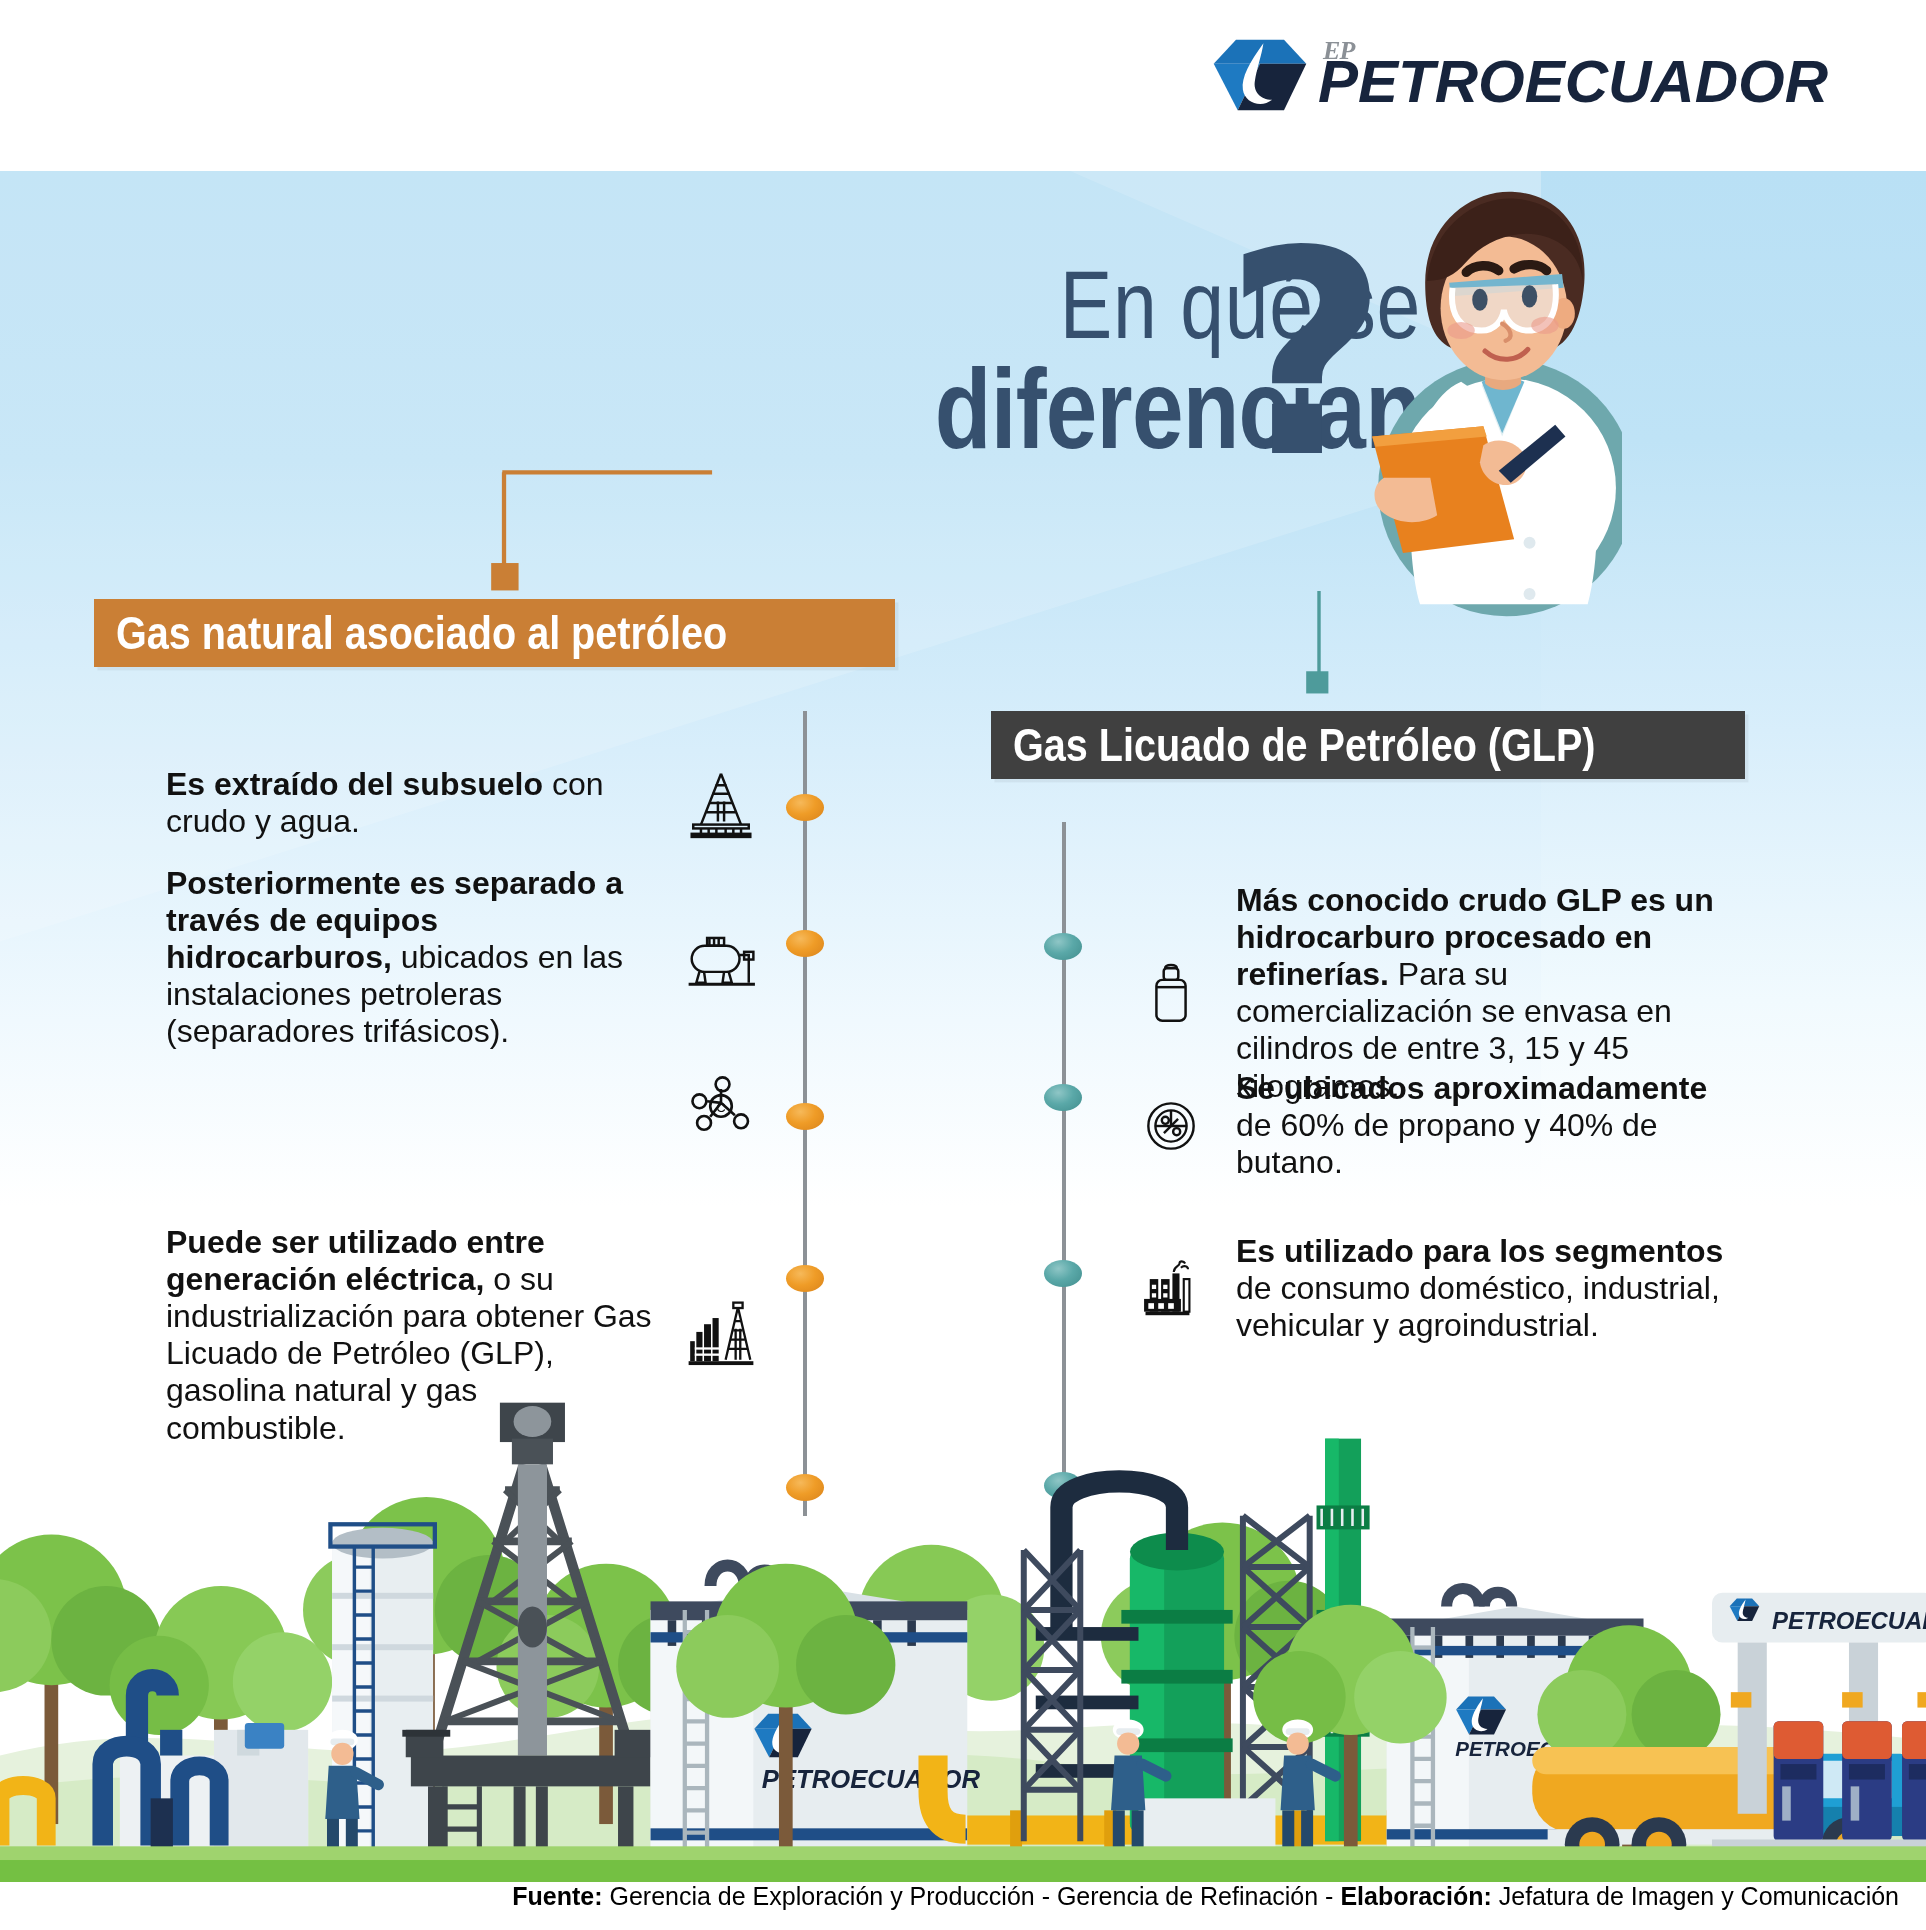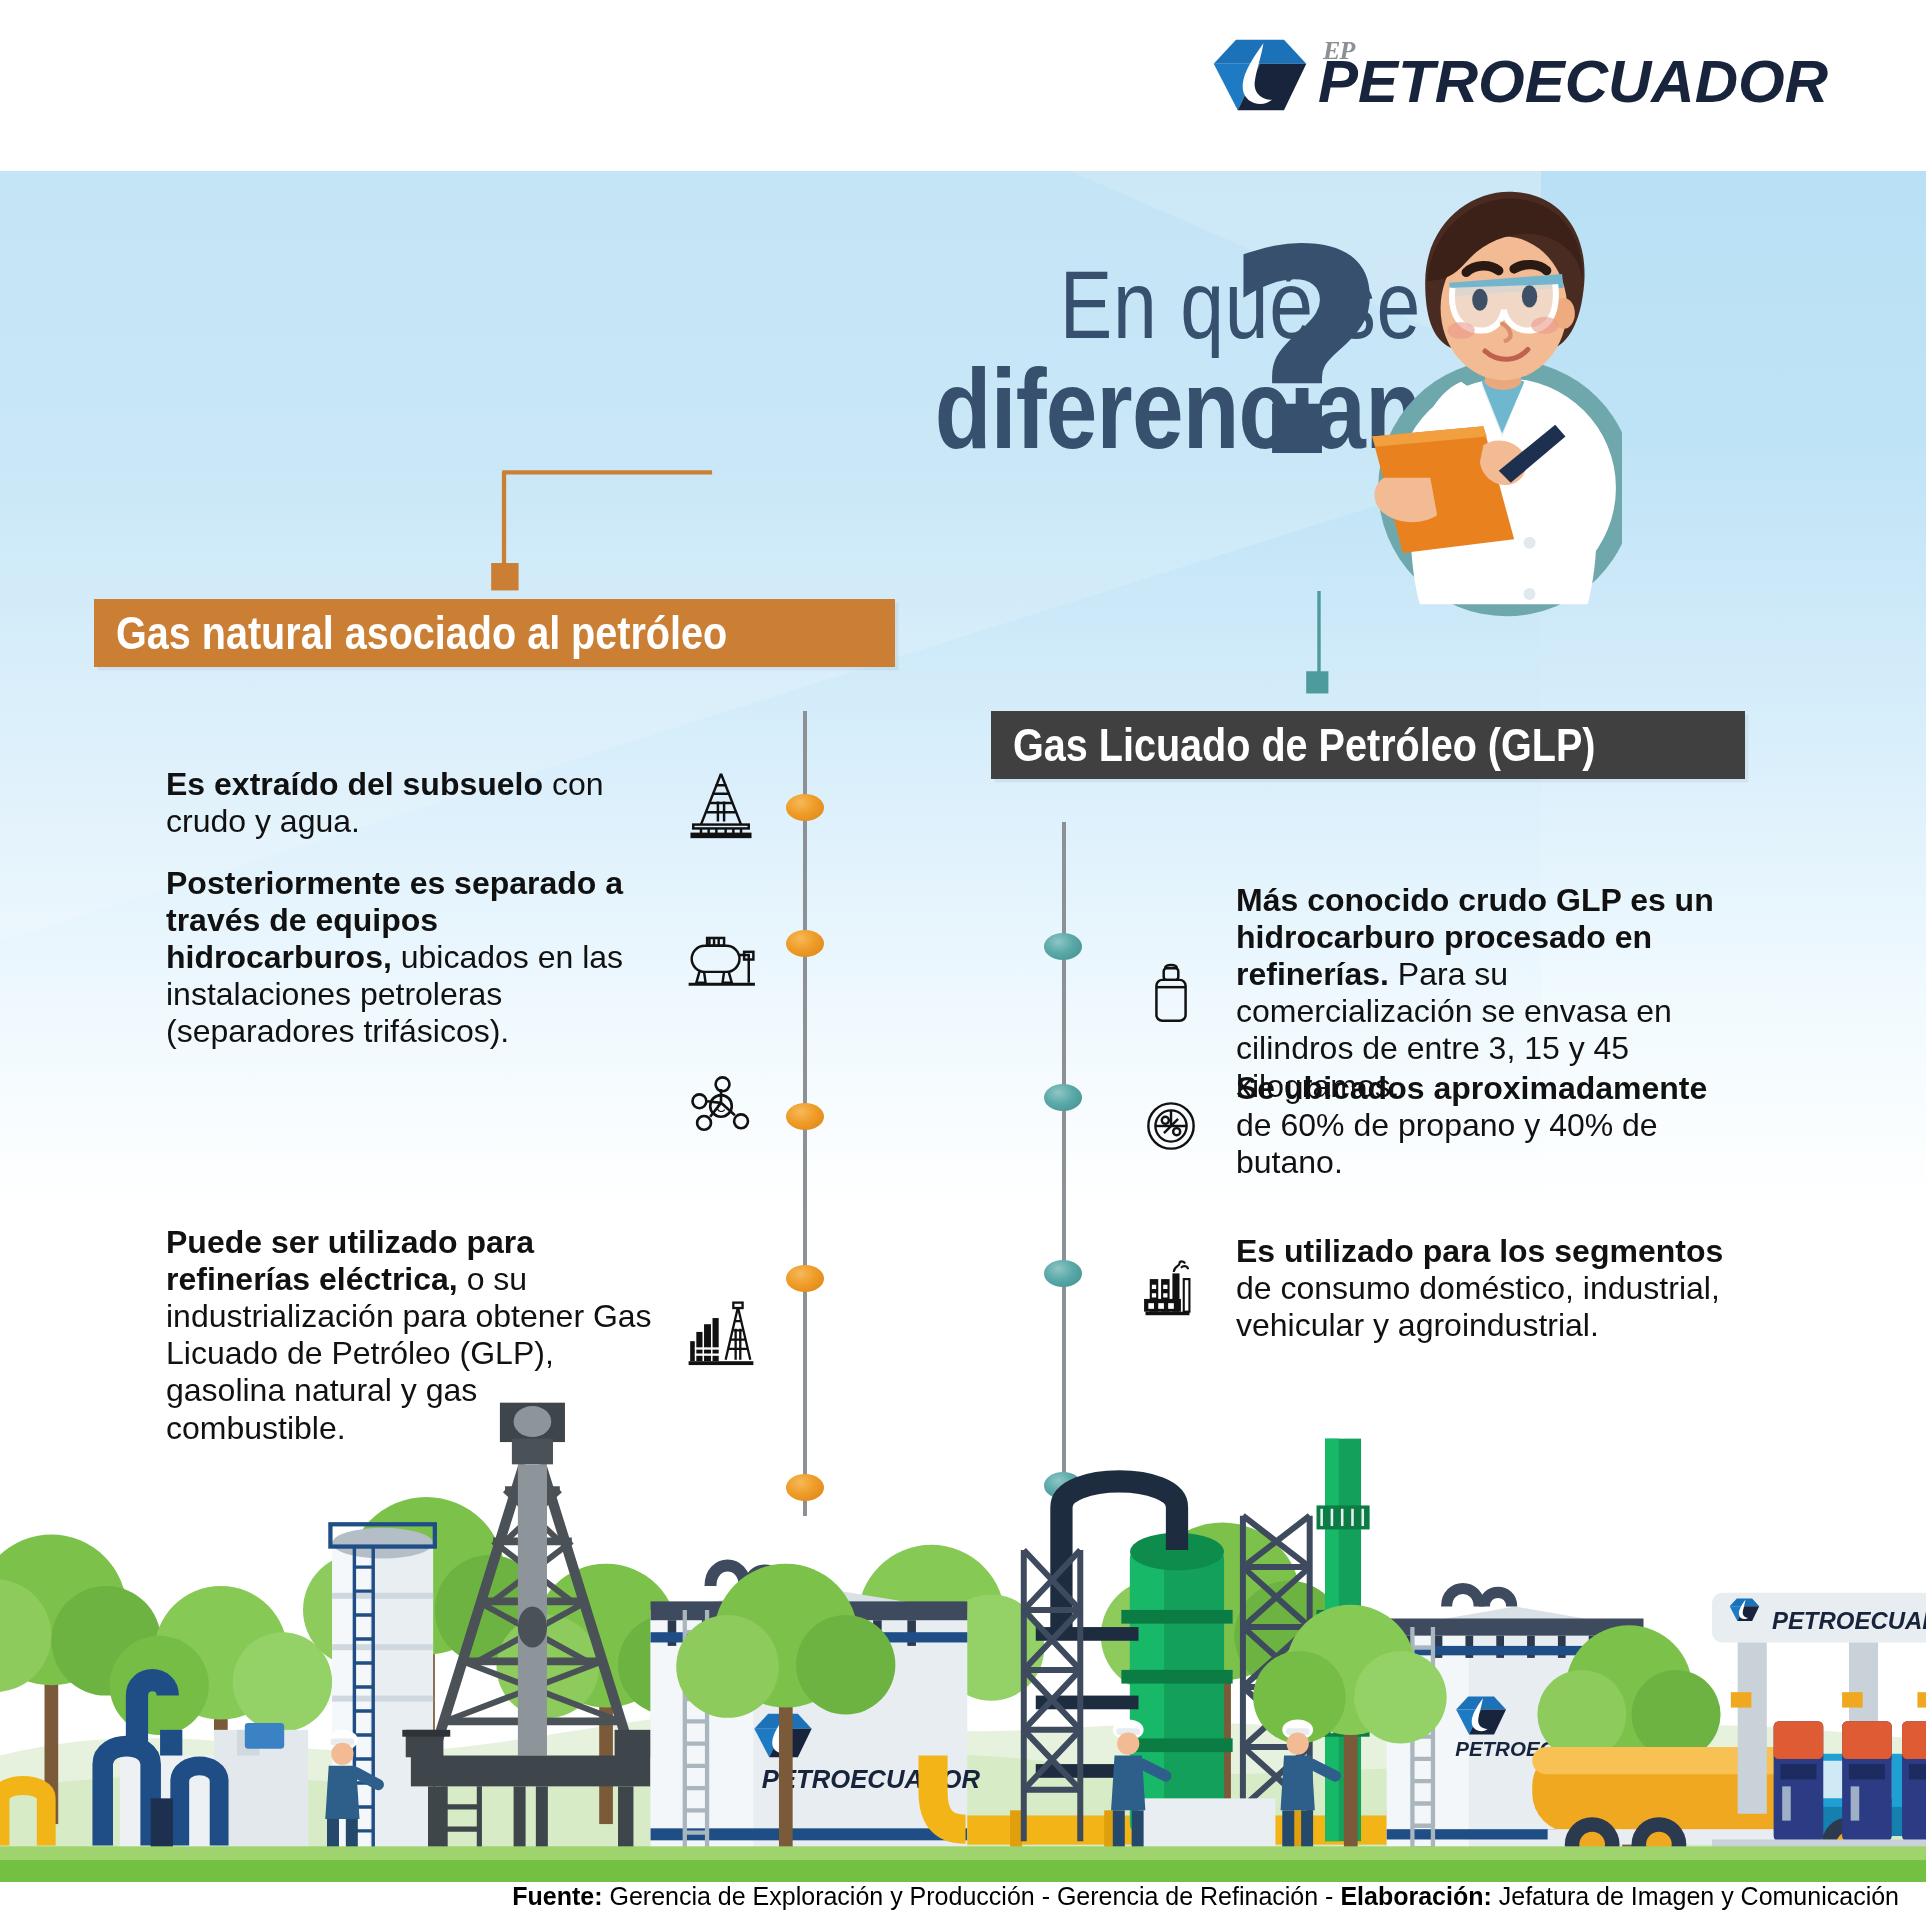--- a/index.html
+++ b/index.html
@@ -250,21 +250,21 @@
           <circle cx="26" cy="66" r="9"></circle>
           <circle cx="74" cy="64" r="9"></circle>
         </g>
         <text x="48" y="52" font-size="17" text-anchor="middle" fill="#111" font-family="Liberation Sans, sans-serif">C</text>
       </svg>
     </div>
   </div>
 
   <div class="row row-left" style="left:163px;top:1224px;width:599px">
     <div class="txt txt-l" style="width:488px">
-      <b>Puede ser utilizado para refinerías eléctrica,</b><span> o su industrialización para obtener Gas Licuado de Petróleo (GLP), gasolina natural y gas combustible.</span>
+      <b>Puede ser utilizado entre generación eléctrica,</b><span> o su industrialización para obtener Gas Licuado de Petróleo (GLP), gasolina natural y gas combustible.</span>
     </div>
     <div class="ico ico-l">
       <svg viewBox="0 0 96 96" width="74" height="74">
         <g fill="#111">
           <rect x="8" y="56" width="6" height="26"></rect>
           <rect x="16" y="44" width="8" height="38"></rect>
           <rect x="26" y="34" width="9" height="48"></rect>
           <rect x="37" y="26" width="8" height="56"></rect>
           <rect x="14" y="64" width="32" height="3" fill="#fff"></rect>
           <rect x="14" y="72" width="32" height="3" fill="#fff"></rect>

